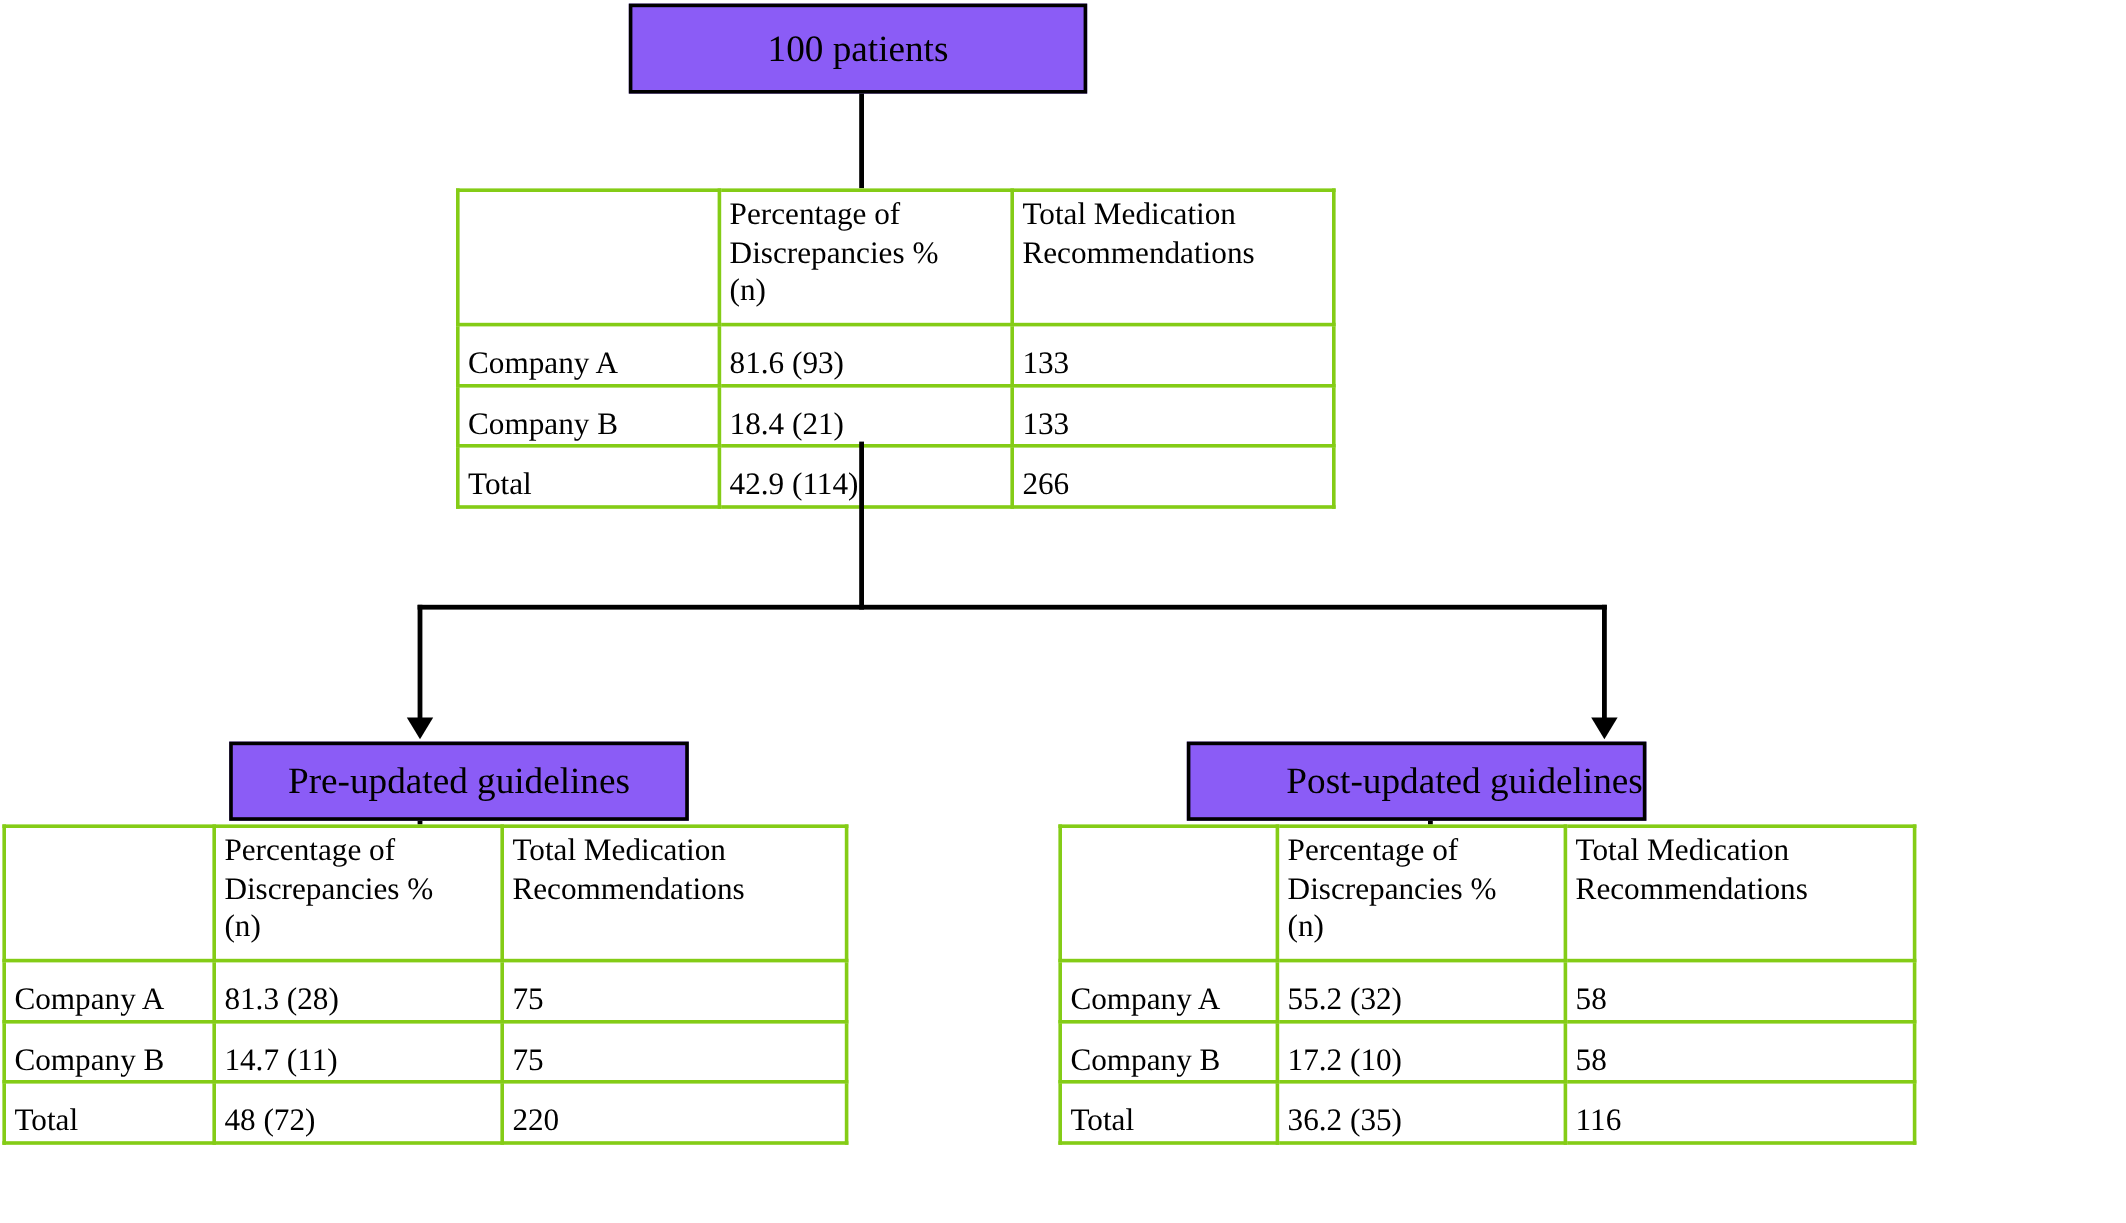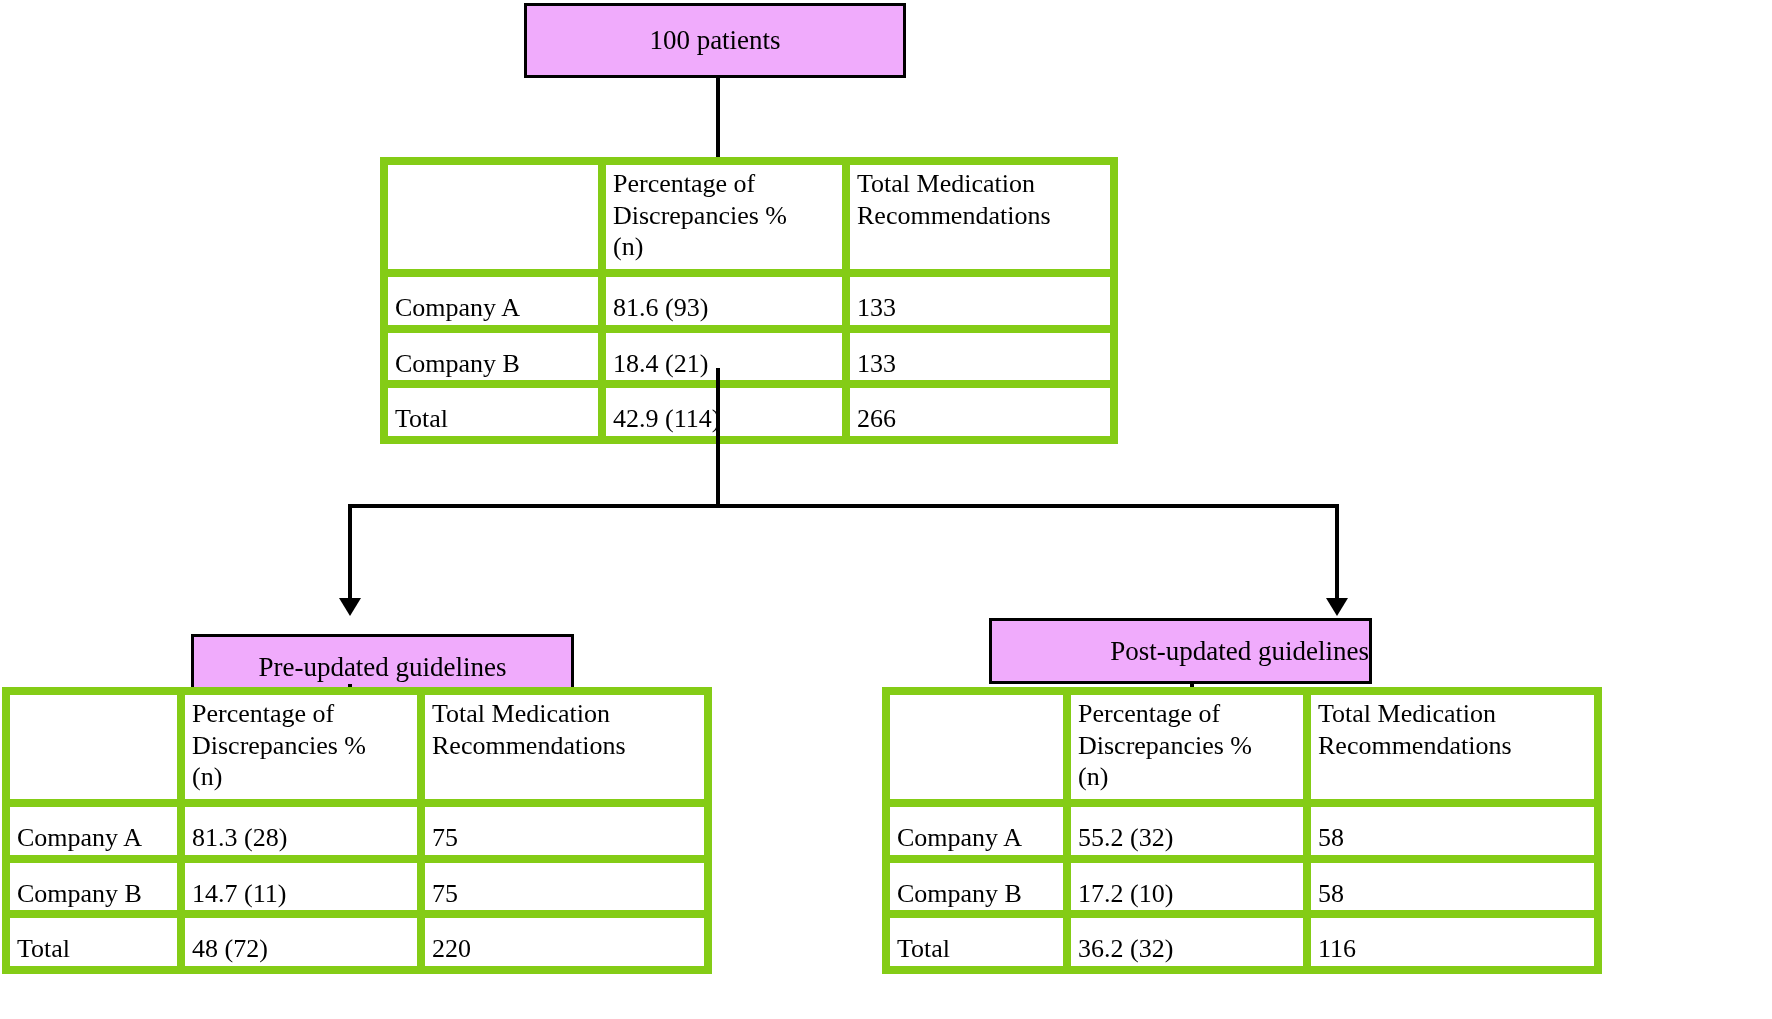--- a/index.html
+++ b/index.html
@@ -1,35 +1,35 @@
 <!DOCTYPE html>
 <html><head>
 <meta charset="utf-8">
 <style>
   html,body{margin:0;padding:0;background:#ffffff;}
   body{width:1772px;height:1019px;position:relative;overflow:hidden;
        font-family:"Liberation Serif","DejaVu Serif",serif;color:#000;}
   .canvas{position:absolute;inset:0;}
 
   
-  .node{position:absolute;border:3px solid #000;background:#f0abfc;
+  .node{position:absolute;border:3px solid #000;background:#8b5cf6;
         display:flex;align-items:center;justify-content:center;
-        font-size:27px;line-height:1.2;box-sizing:border-box;}
+        font-size:31px;line-height:1.2;box-sizing:border-box;}
 
   
   .vline{position:absolute;background:#000;width:4px;}
   .hline{position:absolute;background:#000;height:4px;}
   .arrowhead{position:absolute;width:0;height:0;
              border-left:11px solid transparent;border-right:11px solid transparent;
              border-top:18px solid #000;}
 
   
   .tbl{position:absolute;border-collapse:collapse;background:#fff;
        table-layout:fixed;font-size:26px;}
-  .tbl td{border:8px solid #84cc16;padding:3px 7px;vertical-align:top;
+  .tbl td{border:3px solid #84cc16;padding:3px 7px;vertical-align:top;
           line-height:1.22;box-sizing:border-box;}
   .tbl .hdr{height:112px;vertical-align:top;}
   .tbl .datarow td{height:37px;vertical-align:middle;padding-top:15px;padding-bottom:1px;}
   .blankcell{}
 </style>
 </head>
 <body>
 
 <div class="canvas">
 
@@ -78,21 +78,21 @@
 
   <div class="vline" style="left:716px;top:368px;height:140px;"></div>
   <div class="hline" style="left:348px;top:504px;width:991px;"></div>
 
   <div class="vline" style="left:348px;top:504px;height:96px;"></div>
   <div class="arrowhead" style="left:339px;top:598px;"></div>
 
   <div class="vline" style="left:1335px;top:504px;height:96px;"></div>
   <div class="arrowhead" style="left:1326px;top:598px;"></div>
 
-  <div class="node" style="left:191px;top:634px;width:383px;height:66px;">
+  <div class="node" style="left:191px;top:618px;width:383px;height:66px;">
     <span>Pre-updated guidelines</span>
   </div>
 
   <div class="node" style="left:989px;top:618px;width:383px;height:66px;justify-content:flex-end;">
     <span>Post-updated guidelines</span>
   </div>
 
   <div class="vline" style="left:348px;top:684px;height:82px;"></div>
   <div class="arrowhead" style="left:339px;top:764px;"></div>
 
@@ -160,19 +160,19 @@
         <td>55.2 (32)</td>
         <td>58</td>
       </tr>
       <tr class="datarow">
         <td>Company B</td>
         <td>17.2 (10)</td>
         <td>58</td>
       </tr>
       <tr class="datarow">
         <td>Total</td>
-        <td>36.2 (32)</td>
+        <td>36.2 (35)</td>
         <td>116</td>
       </tr>
     </tbody>
   </table>
 
 </div>
 
 </body></html>

